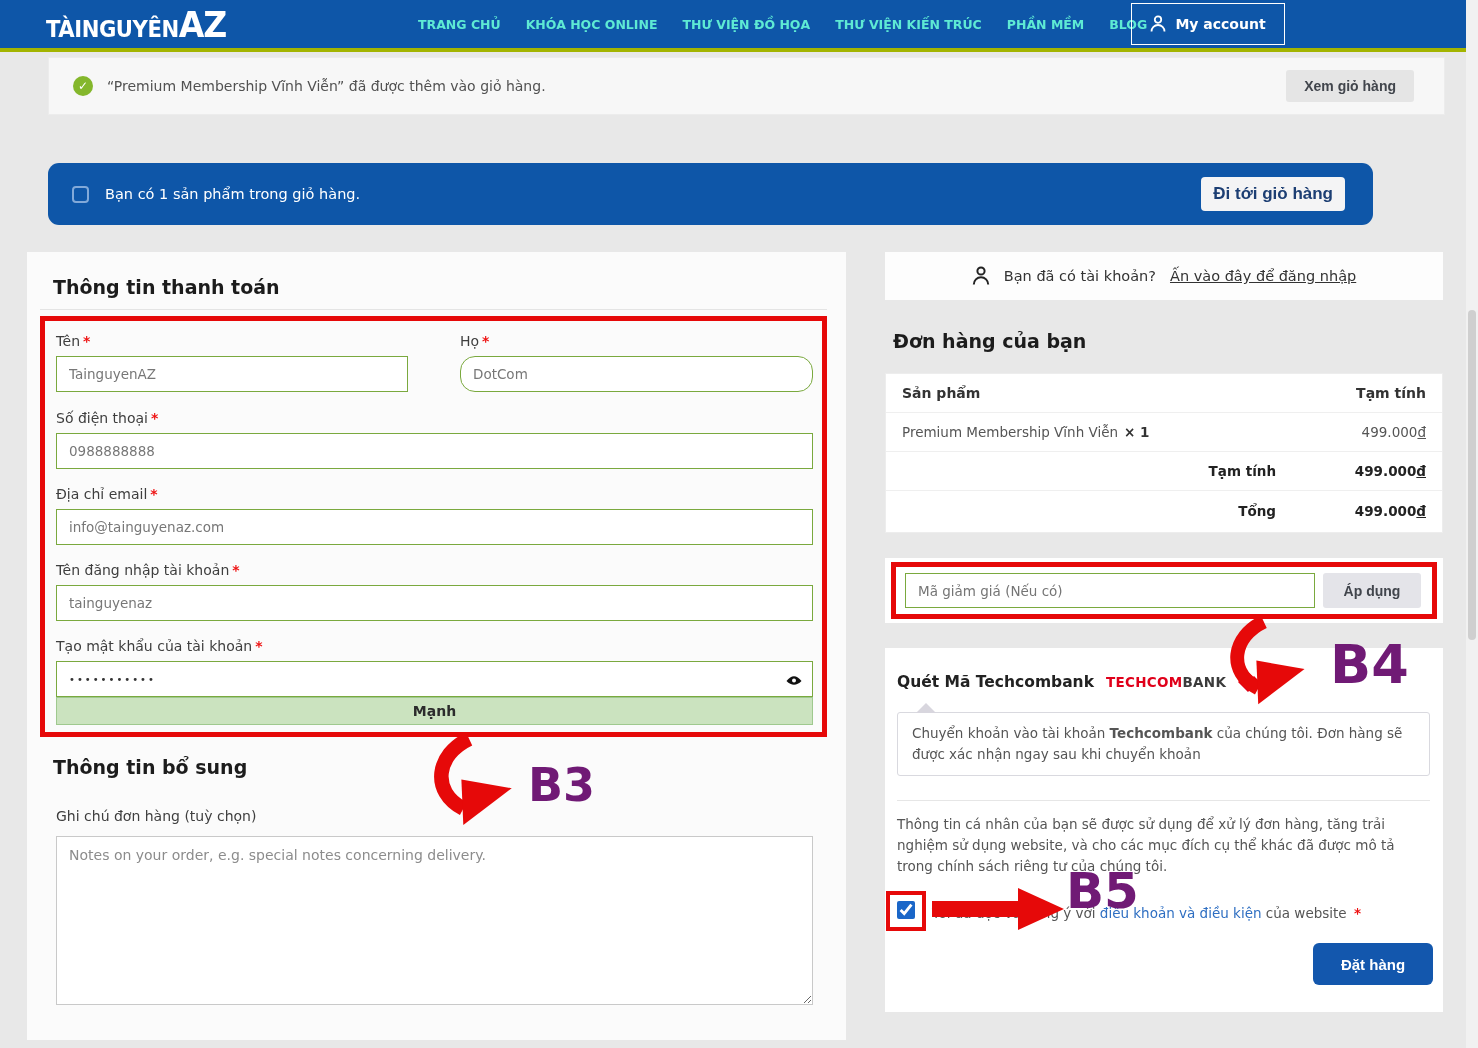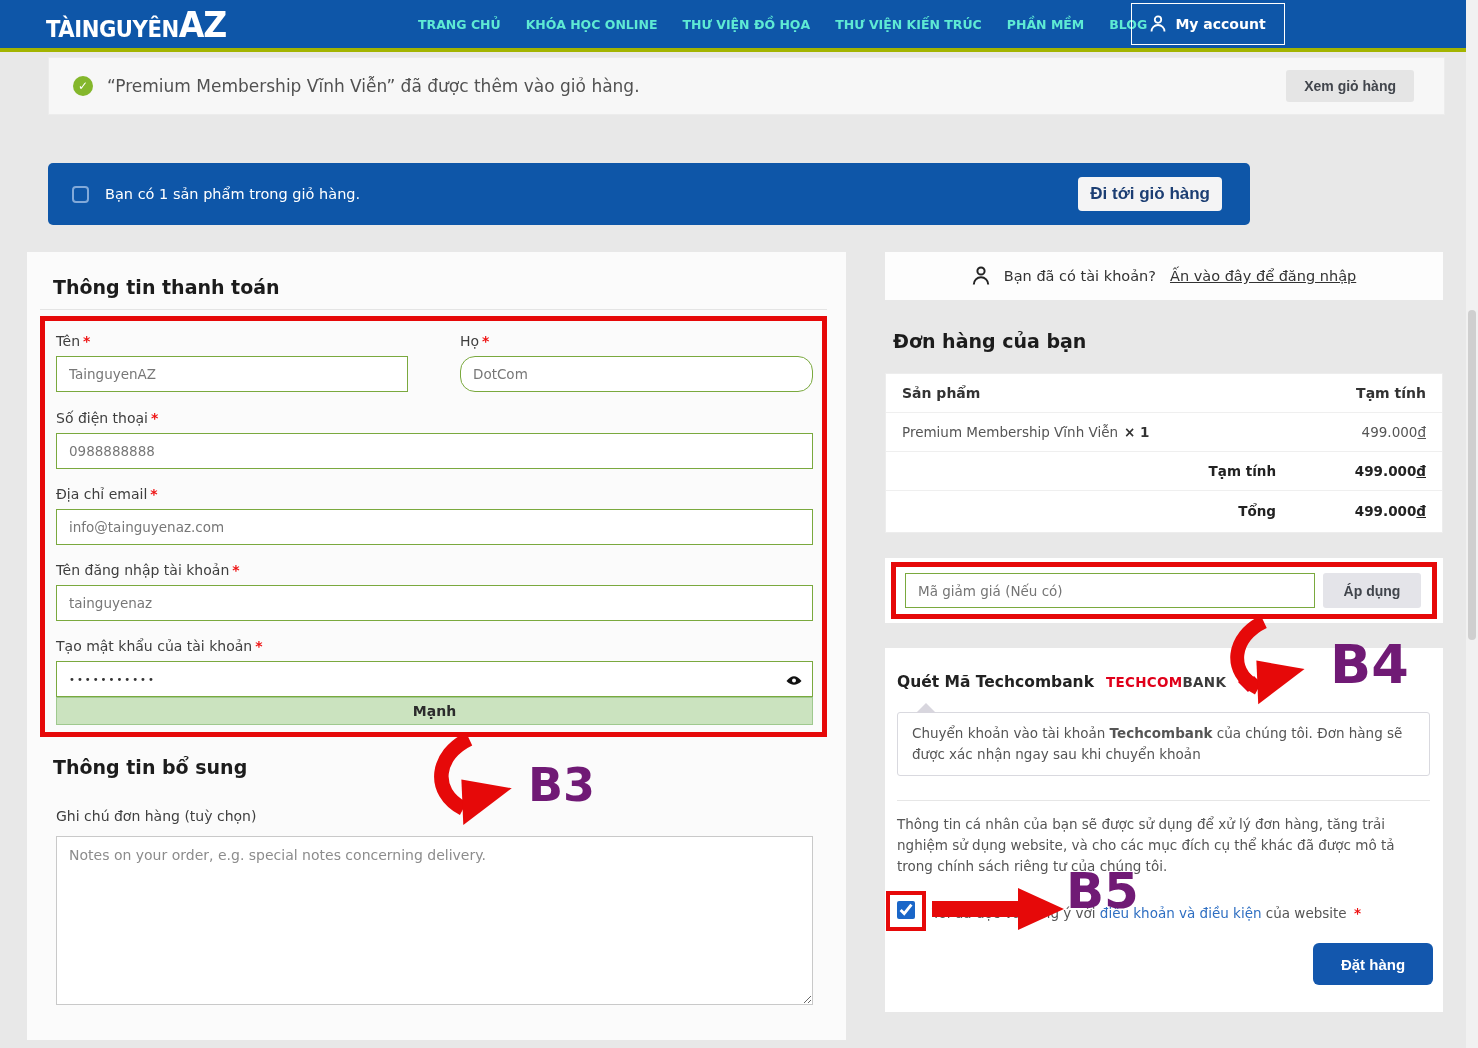--- a/index.html
+++ b/index.html
@@ -17,25 +17,25 @@
   .menu span { color:#5eead4; font-size:12.5px; font-weight:700; white-space:nowrap; cursor:pointer; }
   .account-btn { position:absolute; left:1131px; top:3px; width:154px; height:42px; border:1.5px solid #fff; display:flex; align-items:center; justify-content:center; gap:9px; color:#fff; font-size:14px; font-weight:700; cursor:pointer; background:transparent; }
 
   
   .scrollbar { position:absolute; right:0; top:0; width:12px; height:1048px; background:#f1f1f1; }
   .scroll-thumb { position:absolute; left:2px; top:310px; width:8px; height:330px; background:#cfcfcf; border-radius:4px; }
 
   
   .notice { position:absolute; left:48px; top:57px; width:1397px; height:58px; background:#f7f7f7; border:1px solid #ececec; display:flex; align-items:center; padding:0 30px 0 24px; }
   .check-ic { width:20px; height:20px; border-radius:50%; background:#84b72c; color:#fff; font-size:12px; font-weight:700; display:flex; align-items:center; justify-content:center; flex:0 0 auto; }
-  .notice-text { margin-left:14px; font-size:17px; color:#515151;text-align:center; }
+  .notice-text { margin-left:14px; font-size:14px; color:#515151;text-align:center; }
   .btn-gray { margin-left:auto; background:#e5e5e5; color:#41454c; font-weight:700; font-size:14px; border:none; border-radius:3px; padding:8px 18px; cursor:pointer; white-space:nowrap; }
 
   
-  .cart-banner { position:absolute; left:48px; top:163px; width:1202px; height:62px; background:#0e56a8; border-radius:5px; display:flex; align-items:center; padding:0 28px 0 24px; }
+  .cart-banner { position:absolute; left:48px; top:163px; width:1325px; height:62px; background:#0e56a8; border-radius:11px; display:flex; align-items:center; padding:0 28px 0 24px; }
   .cart-ic { width:17px; height:17px; border:2px solid #8fb3de; border-radius:4px; opacity:.9; flex:0 0 auto; }
   .cart-text { margin-left:16px; color:#fff; font-size:14.5px; }
   .btn-light { margin-left:auto; background:#f4f4f5; color:#1c3e73; font-weight:700; font-size:17px; border:none; border-radius:4px; padding:7px 12px; cursor:pointer; white-space:nowrap; }
 
   
   .left-card { position:absolute; left:27px; top:252px; width:819px; height:788px; background:#fbfbfb; }
   .h-billing { position:absolute; left:53px; top:276px; font-size:19px; font-weight:800; color:#1c1c1c; }
   .title-divider { position:absolute; left:40px; top:309px; width:787px; height:1px; background:#e4e4e4; }
   .red-box-form { position:absolute; left:40px; top:316px; width:787px; height:421px; border:5px solid #e60909; z-index:5; pointer-events:none; }
   .flabel { position:absolute; font-size:14px; color:#3e3e3e; }

